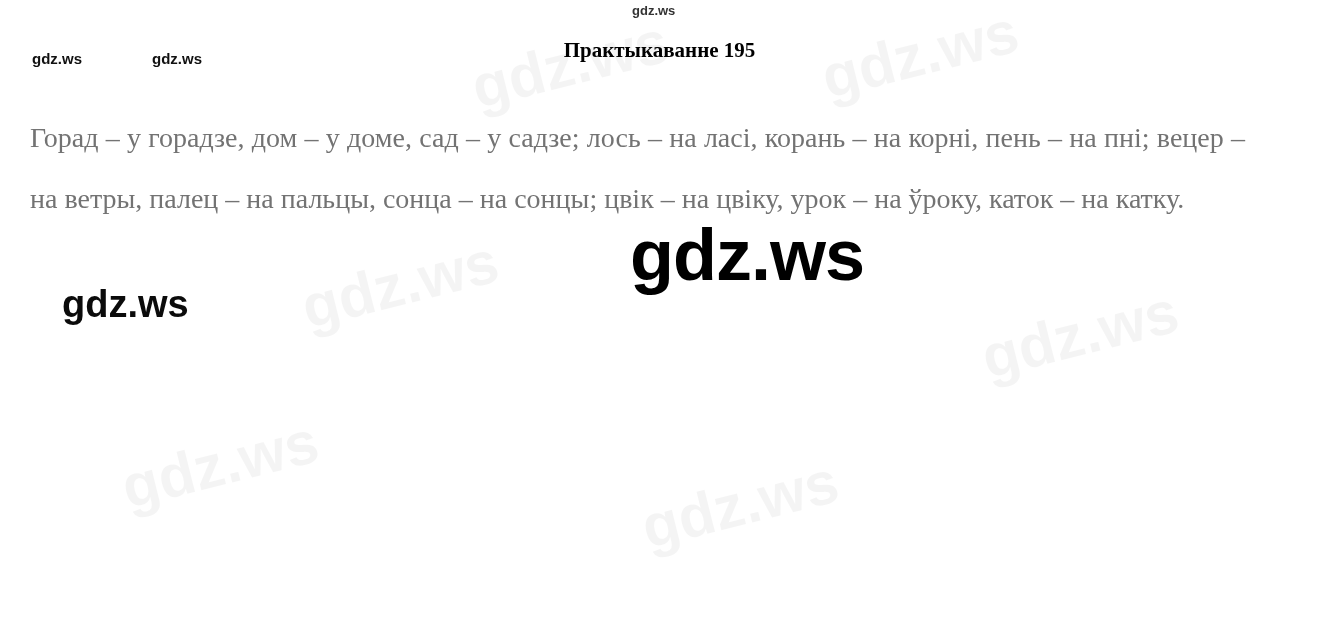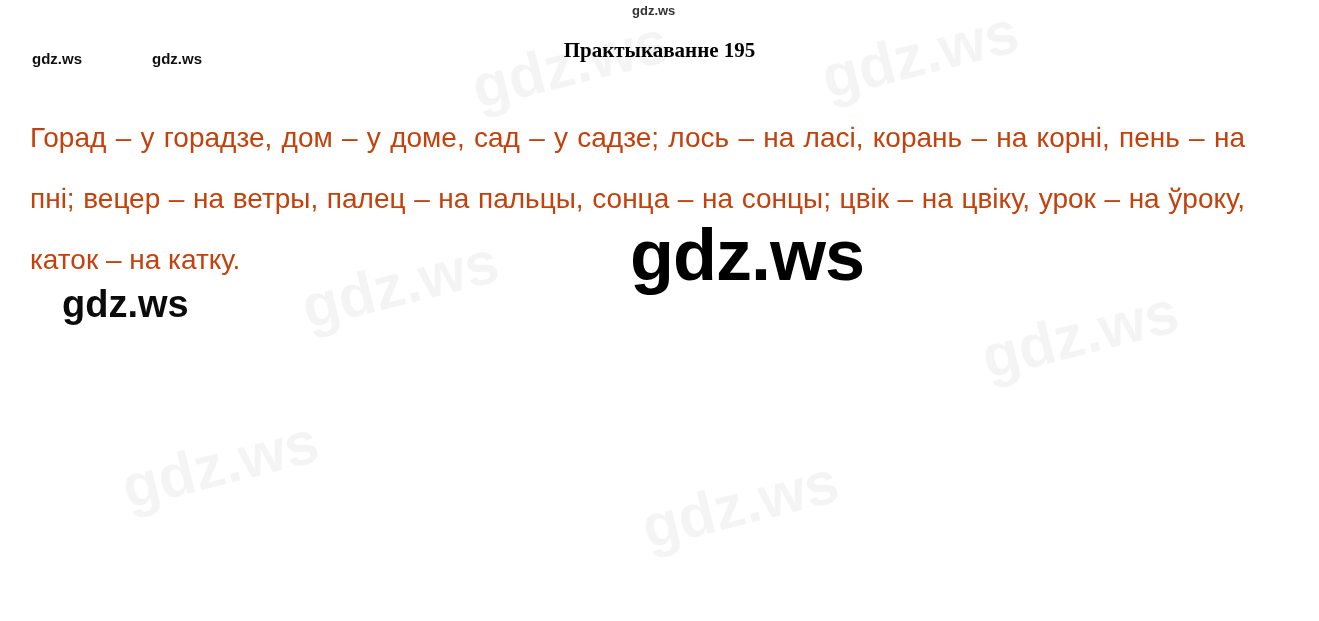--- a/index.html
+++ b/index.html
@@ -90,22 +90,22 @@
     font-weight: bold;
     font-size: 21px;
     color: #000000;
   }
   .body-text {
     position: absolute;
     left: 30px;
     width: 1215px;
     font-size: 28px;
     line-height: 61px;
-    color: #c2410c;
-    font-family: Liberation Sans, sans-serif;
+    color: #737373;
+    font-family: Liberation Serif, serif;
     text-align: justify;
     text-justify: inter-word;
   }
   .para-1 { top: 107px; }
   .para-2 { top: 305px; }
   .body-text p {
     margin: 0;
   }
   .body-text p.last {
     text-align: left;

